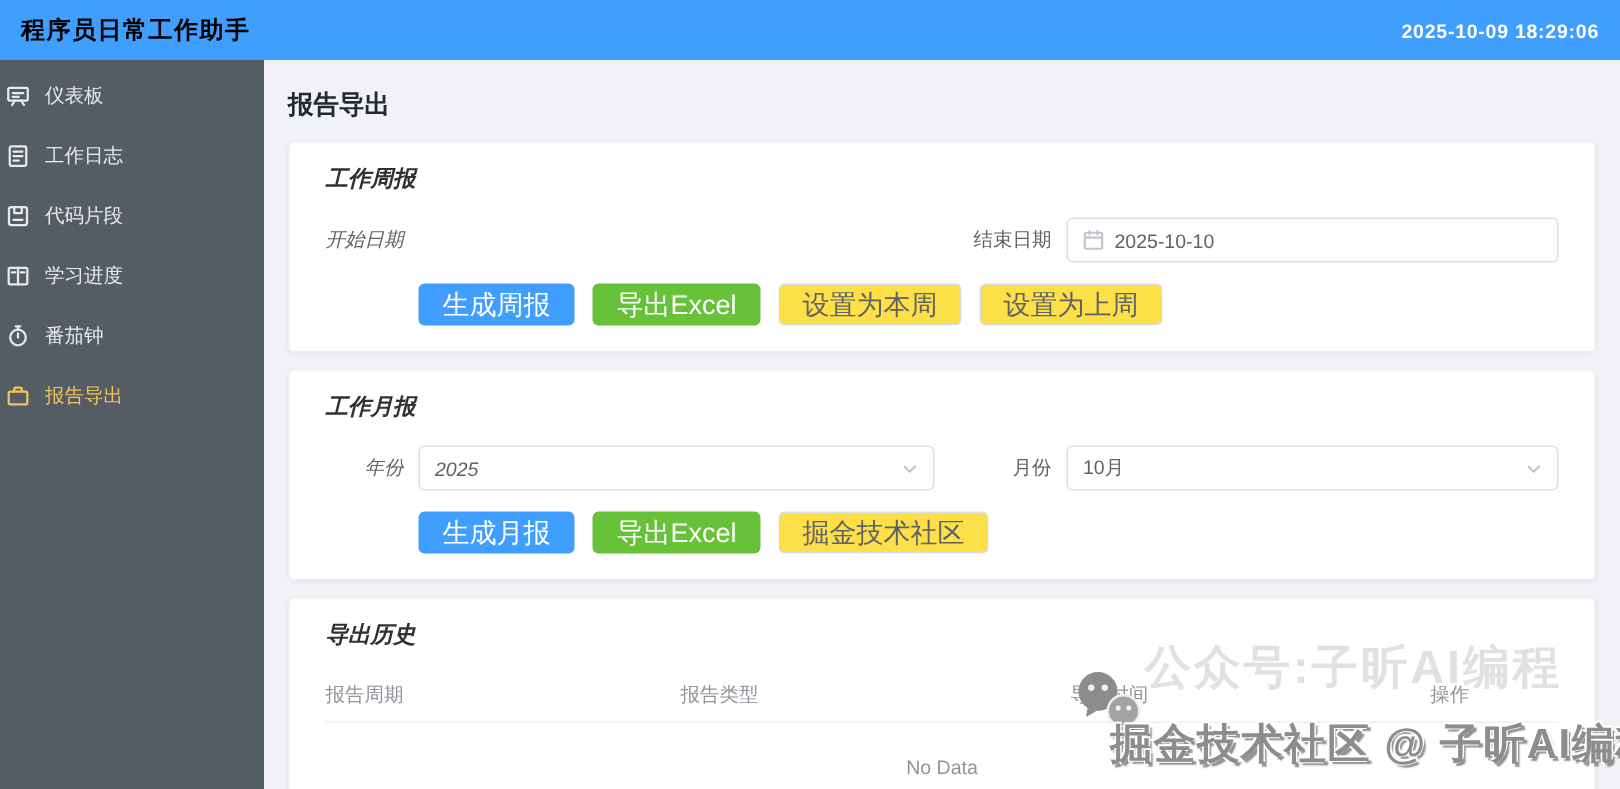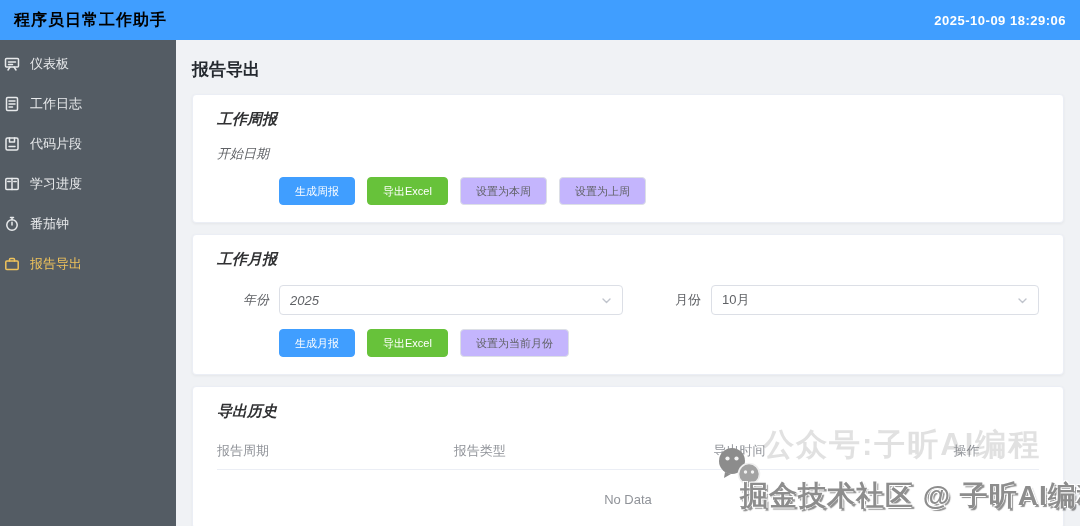--- a/index.html
+++ b/index.html
@@ -55,28 +55,28 @@
     padding:0 10px; cursor:pointer; position:relative;
   }
   .input { flex:1; }
   .select { flex:1; }
   .input .field-icn { width:14px; height:14px; margin-right:7px; display:block; }
   .input .field-icn svg, .select .chev svg { display:block; stroke:#c0c4cc; fill:none; stroke-width:1.4; stroke-linecap:round; stroke-linejoin:round; }
   .select .chev { position:absolute; right:9px; top:8px; width:13px; height:13px; }
 
   .btn-row { display:flex; align-items:center; margin-left:62px; margin-top:14px; }
   .btn {
-    height:28px; padding:0 15px; border-radius:4px; font-size:11px;
+    height:28px; padding:0 15px; border-radius:4px; font-size:18px;
     display:inline-flex; align-items:center; justify-content:center;
     margin-right:12px; cursor:pointer; border:1px solid transparent;
     font-family:inherit;
   }
   .btn.primary { background:#409EFF; border-color:#409EFF; color:#fff; }
   .btn.success { background:#67C23A; border-color:#67C23A; color:#fff; }
-  .btn.plain   { background:#c4b5fd; border-color:#dcdfe6; color:#606266;font-family:Liberation Serif, serif; }
+  .btn.plain   { background:#fde047; border-color:#dcdfe6; color:#606266;font-family:Liberation Serif, serif; }
 
   
   .tbl-header { display:flex; border-bottom:1px solid #ebeef5; padding:7px 0 9px 0; }
   .tbl-header .th { font-size:13px; color:#909399; font-weight:500; padding-right:8px; }
   .th.c1 { width:31.6%; } .th.c2 { width:28.8%; } .th.c3 { width:29.2%; } .th.c4 { width:10.4%; }
   .tbl-empty {
     text-align:center; font-size:13px; color:#909399;
     padding:22px 0 20px 0; border-bottom:1px solid #ebeef5;
   }
 
@@ -162,20 +162,32 @@
 </div>
 
 <div class="main">
   <div class="page-title">报告导出</div>
 
   <div class="card">
     <div class="card-title">工作周报</div>
     <div class="form-row">
       <div class="fgroup1">
         <span class="flabel w1">开始日期</span>
+      </div>
+      <div class="fgroup2">
+        <span class="flabel w2">结束日期</span>
+        <div class="input">
+          <span class="field-icn">
+              <svg viewBox="0 0 14 14" width="14" height="14">
+                <rect x="1.2" y="2.2" width="11.6" height="10.6" rx="1"></rect>
+                <path d="M1.2 5.4h11.6M4.4 1v2.4M9.6 1v2.4"></path>
+              </svg>
+            </span>
+          <span>2025-10-10</span>
+        </div>
       </div>
     </div>
     <div class="btn-row">
       <button class="btn primary">生成周报</button>
       <button class="btn success">导出Excel</button>
       <button class="btn plain">设置为本周</button>
       <button class="btn plain">设置为上周</button>
     </div>
   </div>
 
@@ -201,21 +213,21 @@
               <svg viewBox="0 0 13 13" width="13" height="13">
                 <path d="M3 5l3.5 3.5L10 5"></path>
               </svg>
             </span>
         </div>
       </div>
     </div>
     <div class="btn-row">
       <button class="btn primary">生成月报</button>
       <button class="btn success">导出Excel</button>
-      <button class="btn plain">设置为当前月份</button>
+      <button class="btn plain">掘金技术社区</button>
     </div>
   </div>
 
   <div class="card" style="margin-bottom:0; padding-bottom:0;">
     <div class="card-title" style="margin-bottom:14px;">导出历史</div>
     <div class="tbl-header">
       <div class="th c2">报告周期</div>
       <div class="th c1">报告类型</div>
       <div class="th c3">导出时间</div>
       <div class="th c4">操作</div>

